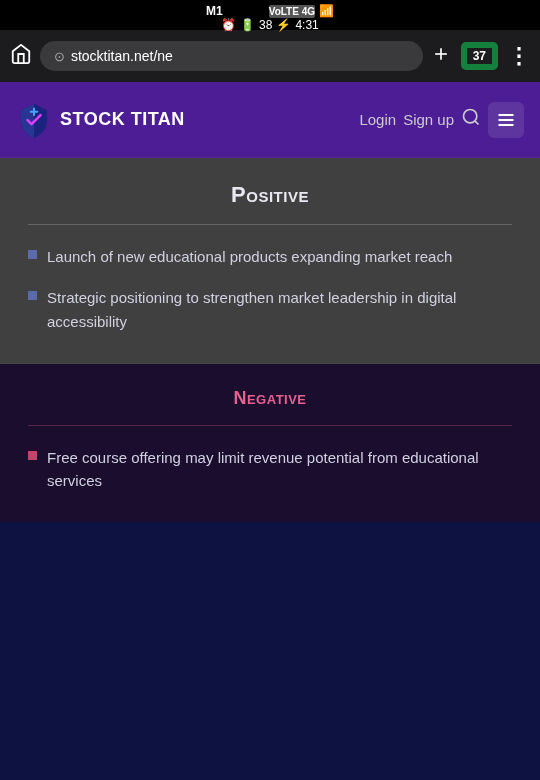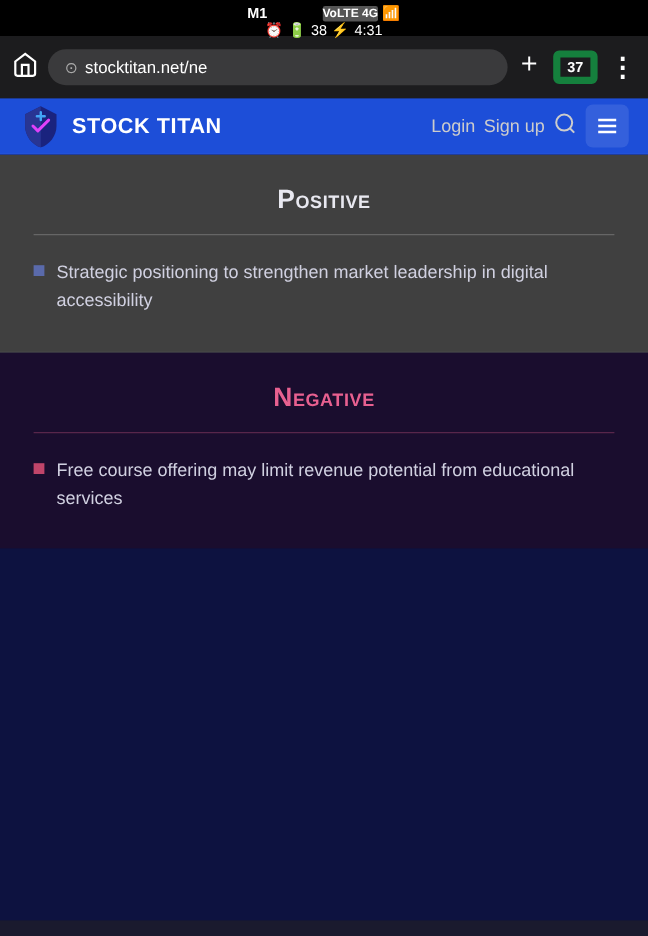--- a/index.html
+++ b/index.html
@@ -76,25 +76,25 @@
     .tab-count {
       border: 6px solid #15803d;
       border-radius: 5px;
       padding: 1px 6px;
       font-size: 12px;
       font-weight: 600;
     }
 
     
     .navbar {
-      background: #1d4ed8;
+      background: #4c1d95;
       display: flex;
       align-items: center;
       padding: 0 16px;
-      height: 47px;
+      height: 76px;
       border-bottom: 1px solid rgba(255,255,255,0.05);
     }
     .navbar-logo {
       display: flex;
       align-items: center;
       gap: 8px;
       flex: 1;
     }
     .logo-icon {
       width: 36px;
@@ -184,21 +184,21 @@
       margin-top: 5px;
     }
 
     
     .negative-section {
       background: #1a0d2e;
       padding: 24px 28px 30px;
     }
     .section-title-negative {
       text-align: center;
-      font-size: 22px;
+      font-size: 18px;
       font-weight: 700;
       color: #e86090;
       letter-spacing: 0.5px;
       margin-bottom: 16px;
       font-variant: small-caps;
     }
     .divider-negative {
       border: none;
       border-top: 1px solid rgba(232,96,144,0.3);
       margin-bottom: 20px;
@@ -285,20 +285,24 @@
 <div class="content-area">
 
   <div class="positive-section">
     <div class="section-title-positive">
       <span>Positive</span>
     </div>
     <hr class="divider">
     <ul class="bullet-list">
       <li class="bullet-item">
         <div class="bullet-square"></div>
+        <span>Launch of new educational products expanding market reach</span>
+      </li>
+      <li class="bullet-item">
+        <div class="bullet-square"></div>
         <span>Strategic positioning to strengthen market leadership in digital accessibility</span>
       </li>
     </ul>
   </div>
 
   <div class="negative-section">
     <div class="section-title-negative">
       <span>Negative</span>
     </div>
     <hr class="divider-negative">

